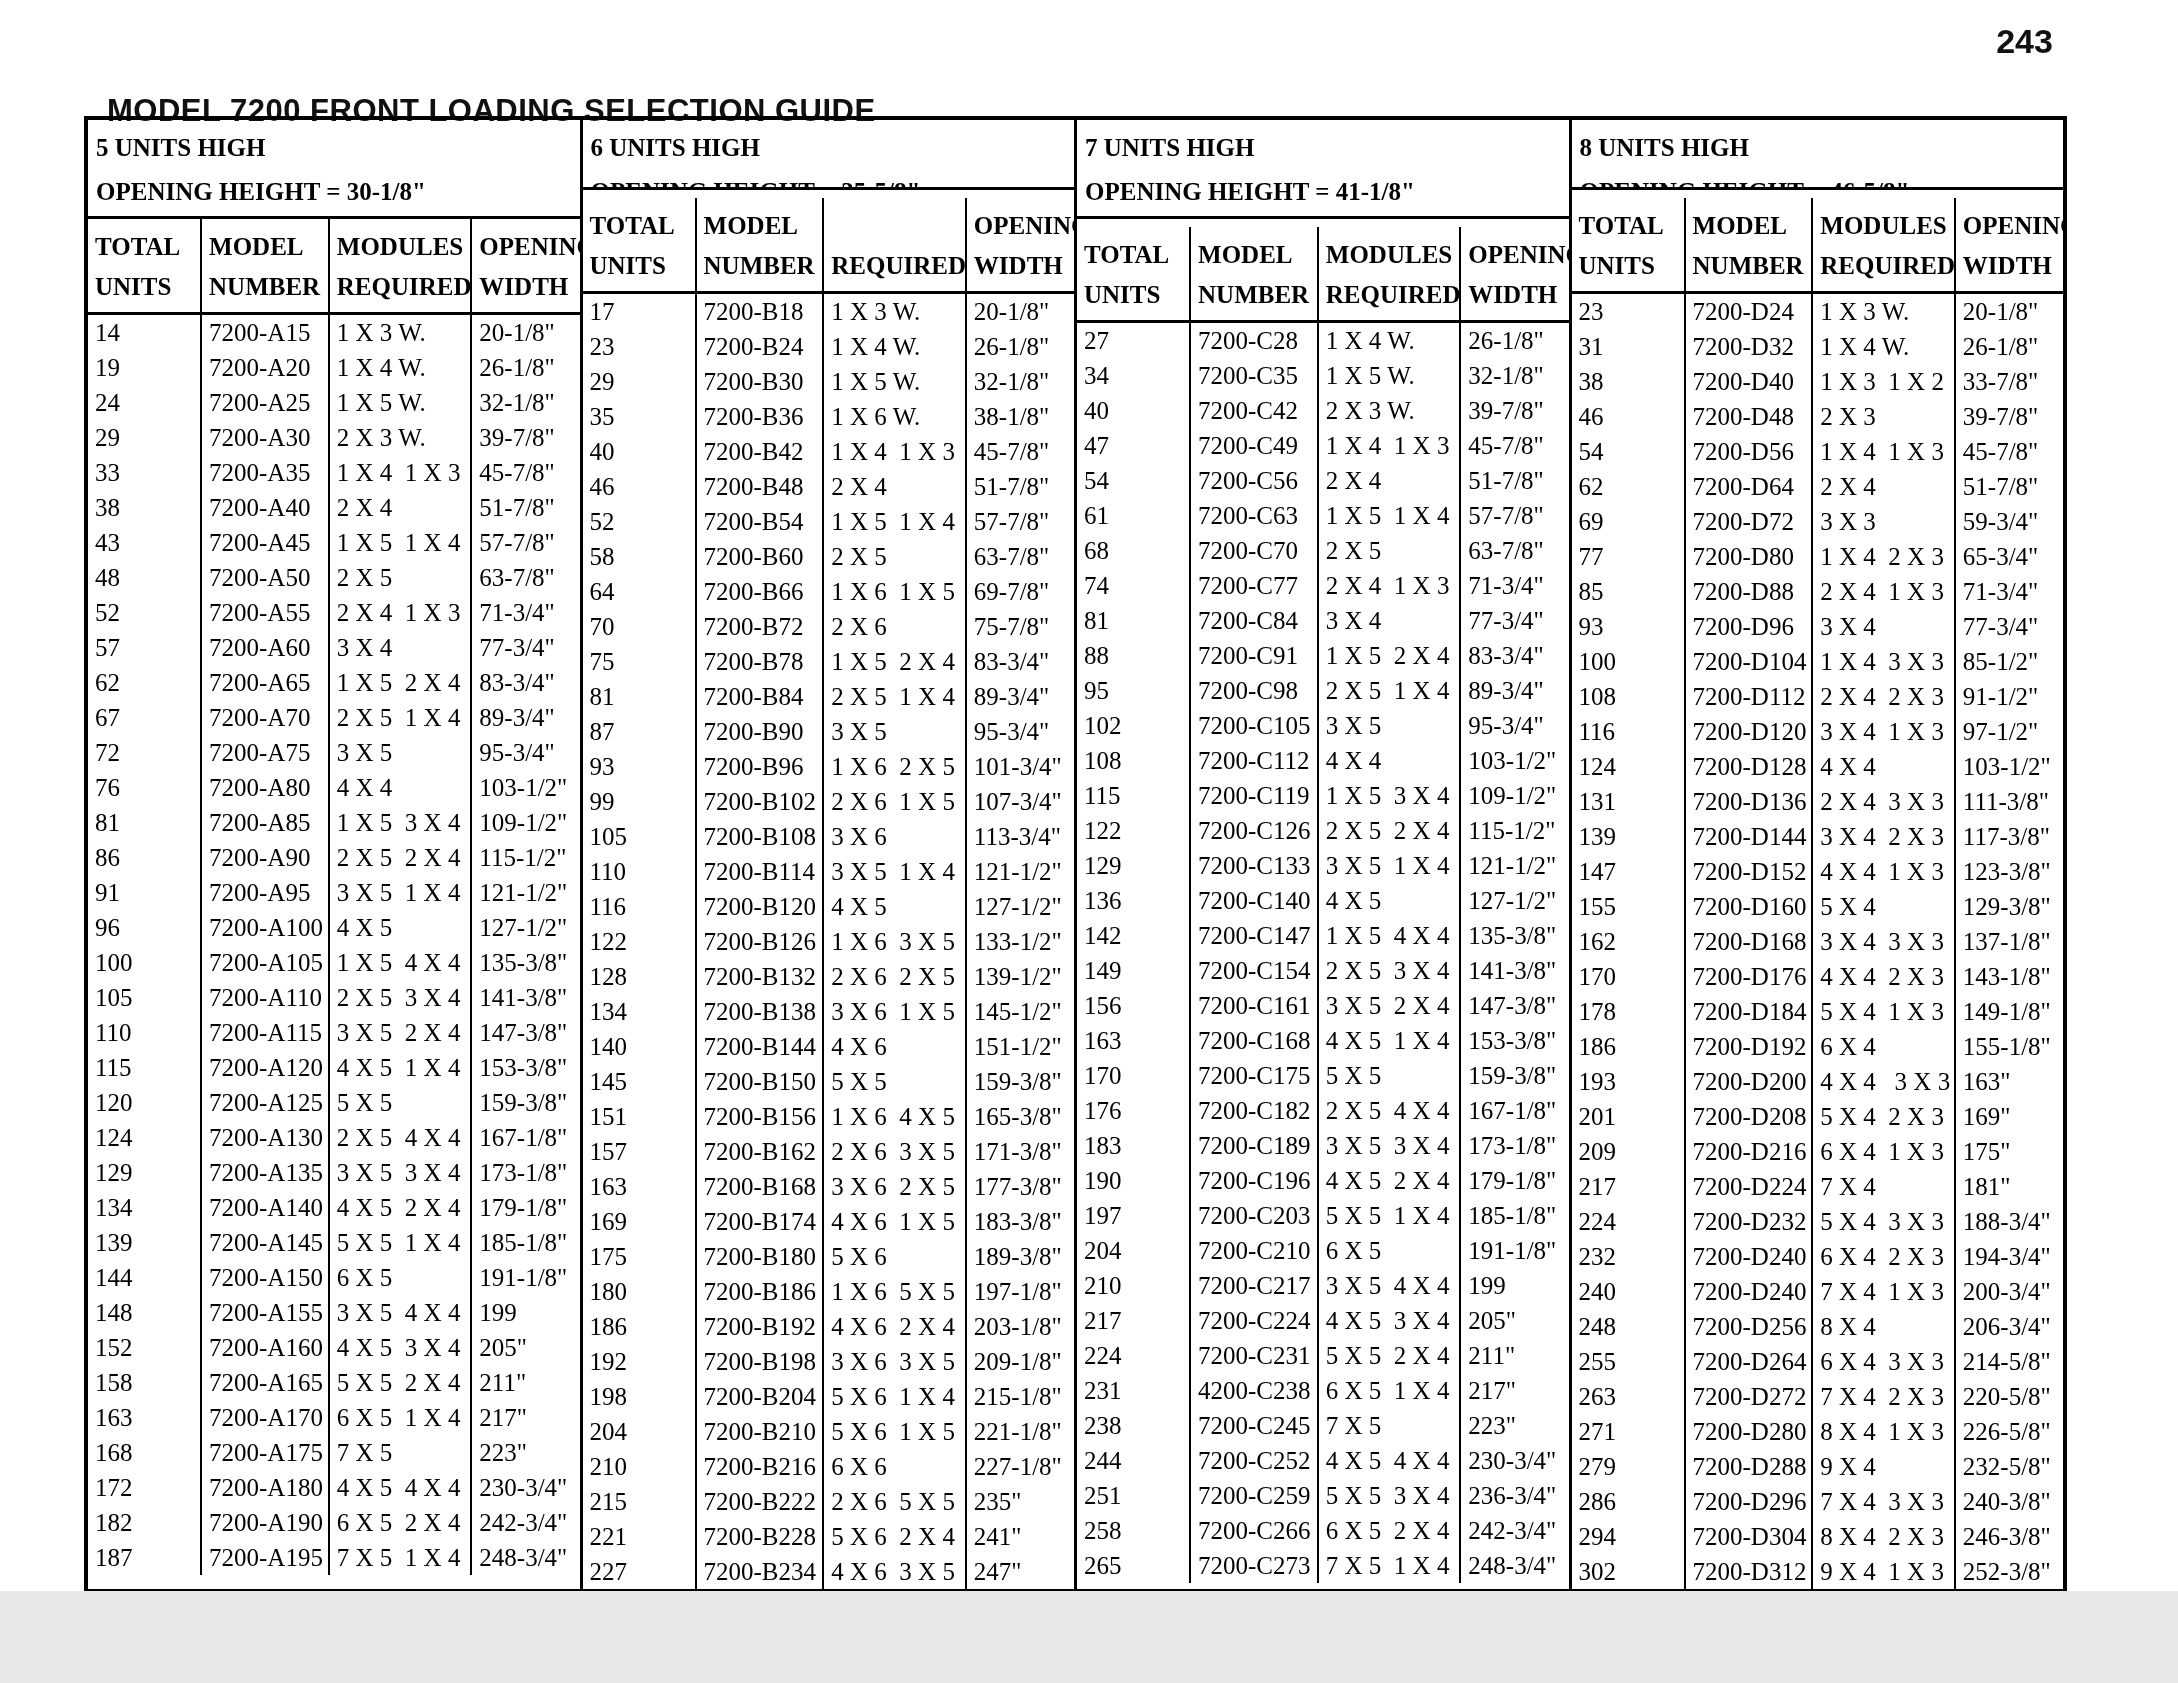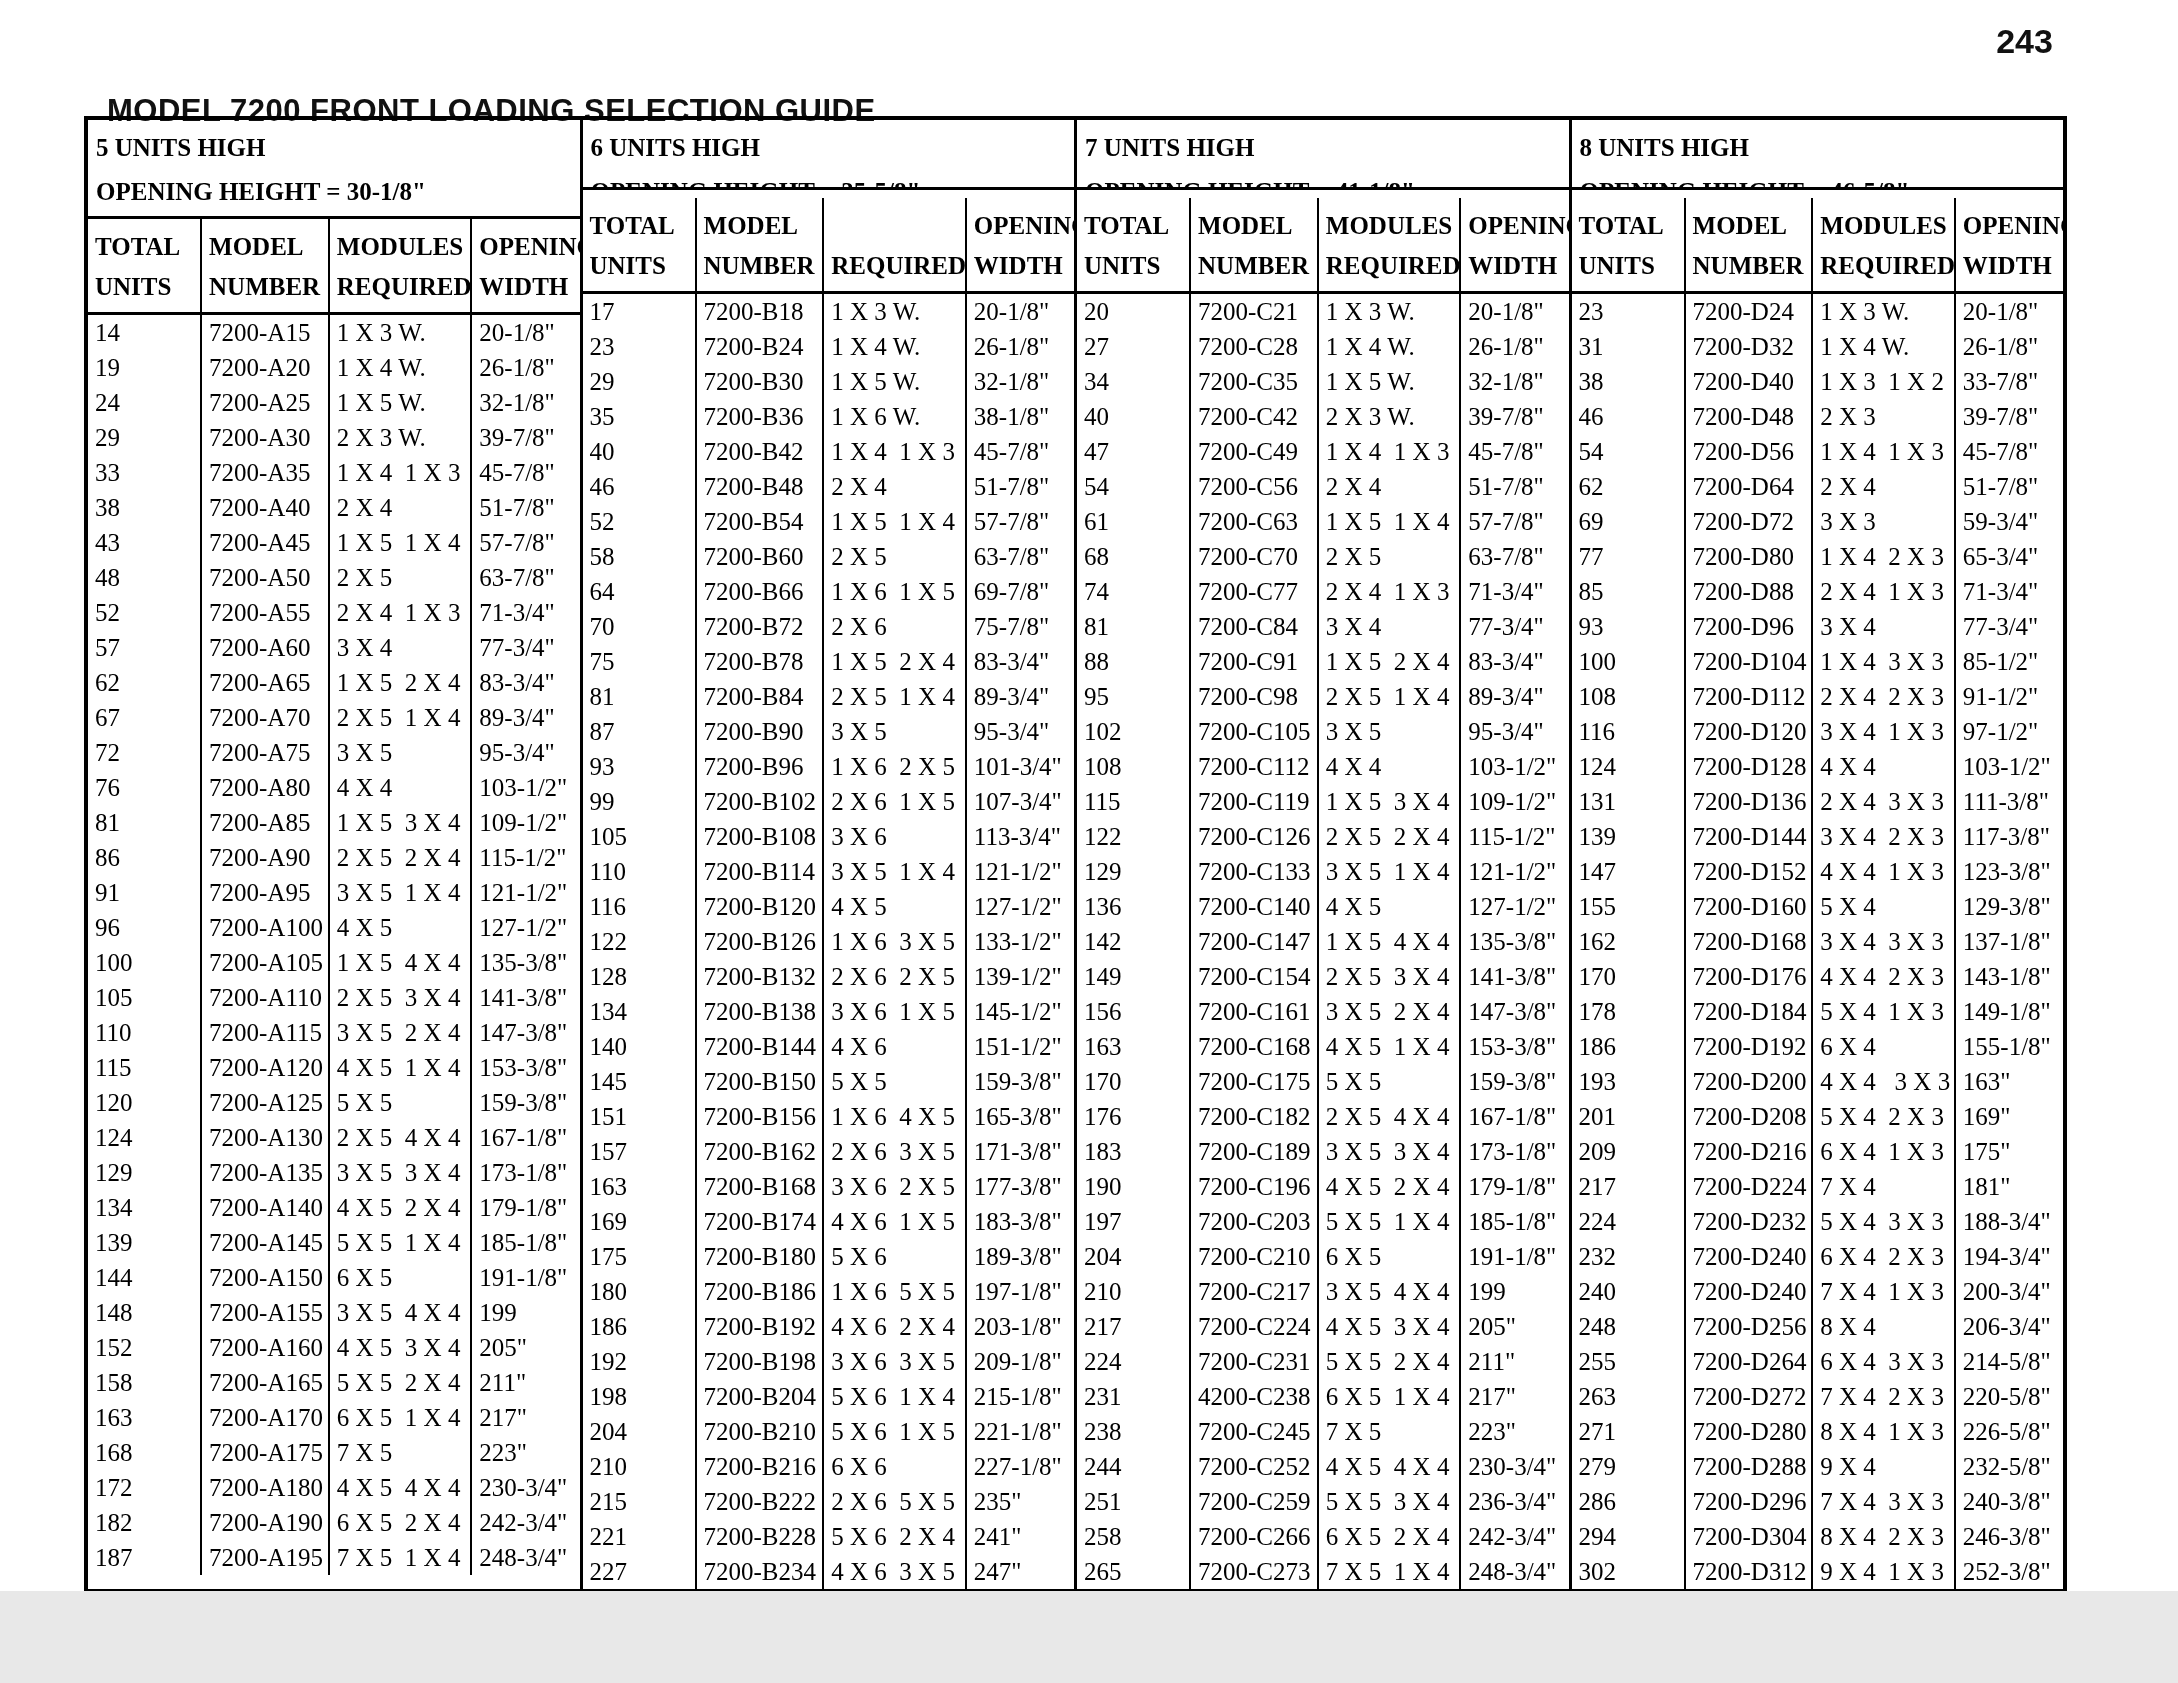--- a/index.html
+++ b/index.html
@@ -557,26 +557,20 @@
           <thead>
             <tr>
               <th><span class="hl">TOTAL</span><span class="hl">UNITS</span></th>
               <th><span class="hl">MODEL</span><span class="hl">NUMBER</span></th>
               <th><span class="hl">MODULES</span><span class="hl">REQUIRED</span></th>
               <th><span class="hl">OPENING</span><span class="hl">WIDTH</span></th>
             </tr>
           </thead>
           <tbody>
             <tr>
-              <td>20</td>
-              <td>7200-C21</td>
-              <td>1 X 3 W.</td>
-              <td>20-1/8"</td>
-            </tr>
-            <tr>
               <td>27</td>
               <td>7200-C28</td>
               <td>1 X 4 W.</td>
               <td>26-1/8"</td>
             </tr>
             <tr>
               <td>34</td>
               <td>7200-C35</td>
               <td>1 X 5 W.</td>
               <td>32-1/8"</td>

